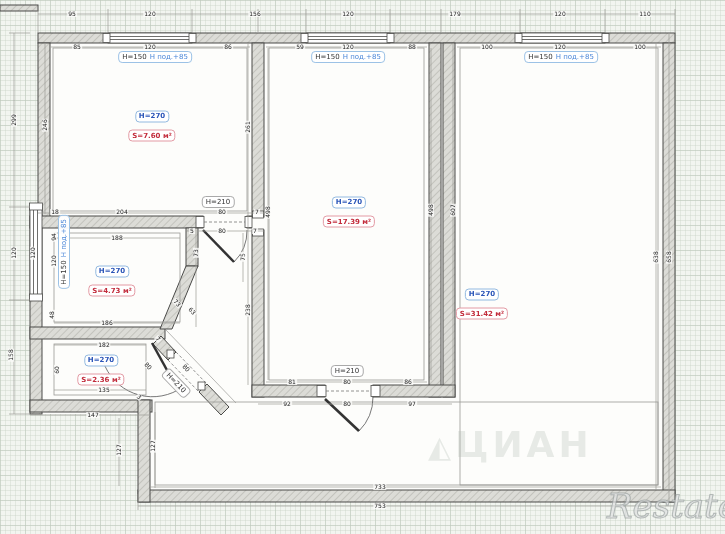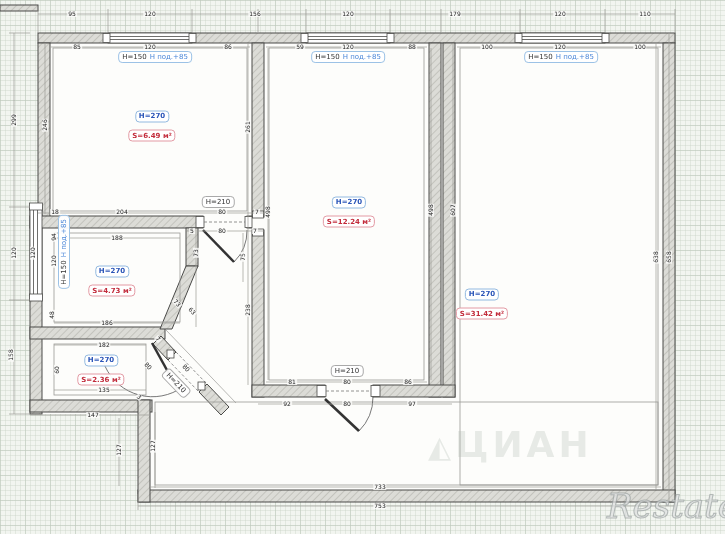--- a/index.html
+++ b/index.html
@@ -262,25 +262,25 @@
     <div class="dim" style="left: 408px; top: 382px;">86</div>
     <div class="dim" style="left: 287px; top: 404px;">92</div>
     <div class="dim" style="left: 347px; top: 404px;">80</div>
     <div class="dim" style="left: 412px; top: 404px;">97</div>
     <div class="dim" style="left: 380px; top: 487px;">733</div>
     <div class="dim" style="left: 380px; top: 506px;">753</div>
   </div>
 <div id="label-layer">
     <div class="roomlbl" style="left: 152px; top: 122px;">
       <div><span class="lblbox hbox">H=270</span></div>
-      <div><span class="lblbox sbox">S=6.49 м²</span></div>
+      <div><span class="lblbox sbox">S=7.60 м²</span></div>
     </div>
     <div class="roomlbl" style="left: 349px; top: 208px;">
       <div><span class="lblbox hbox">H=270</span></div>
-      <div><span class="lblbox sbox">S=12.24 м²</span></div>
+      <div><span class="lblbox sbox">S=17.39 м²</span></div>
     </div>
     <div class="roomlbl" style="left: 482px; top: 300px;">
       <div><span class="lblbox hbox">H=270</span></div>
       <div><span class="lblbox sbox">S=31.42 м²</span></div>
     </div>
     <div class="roomlbl" style="left: 112px; top: 277px;">
       <div><span class="lblbox hbox">H=270</span></div>
       <div><span class="lblbox sbox">S=4.73 м²</span></div>
     </div>
     <div class="roomlbl" style="left: 101px; top: 366px;">

